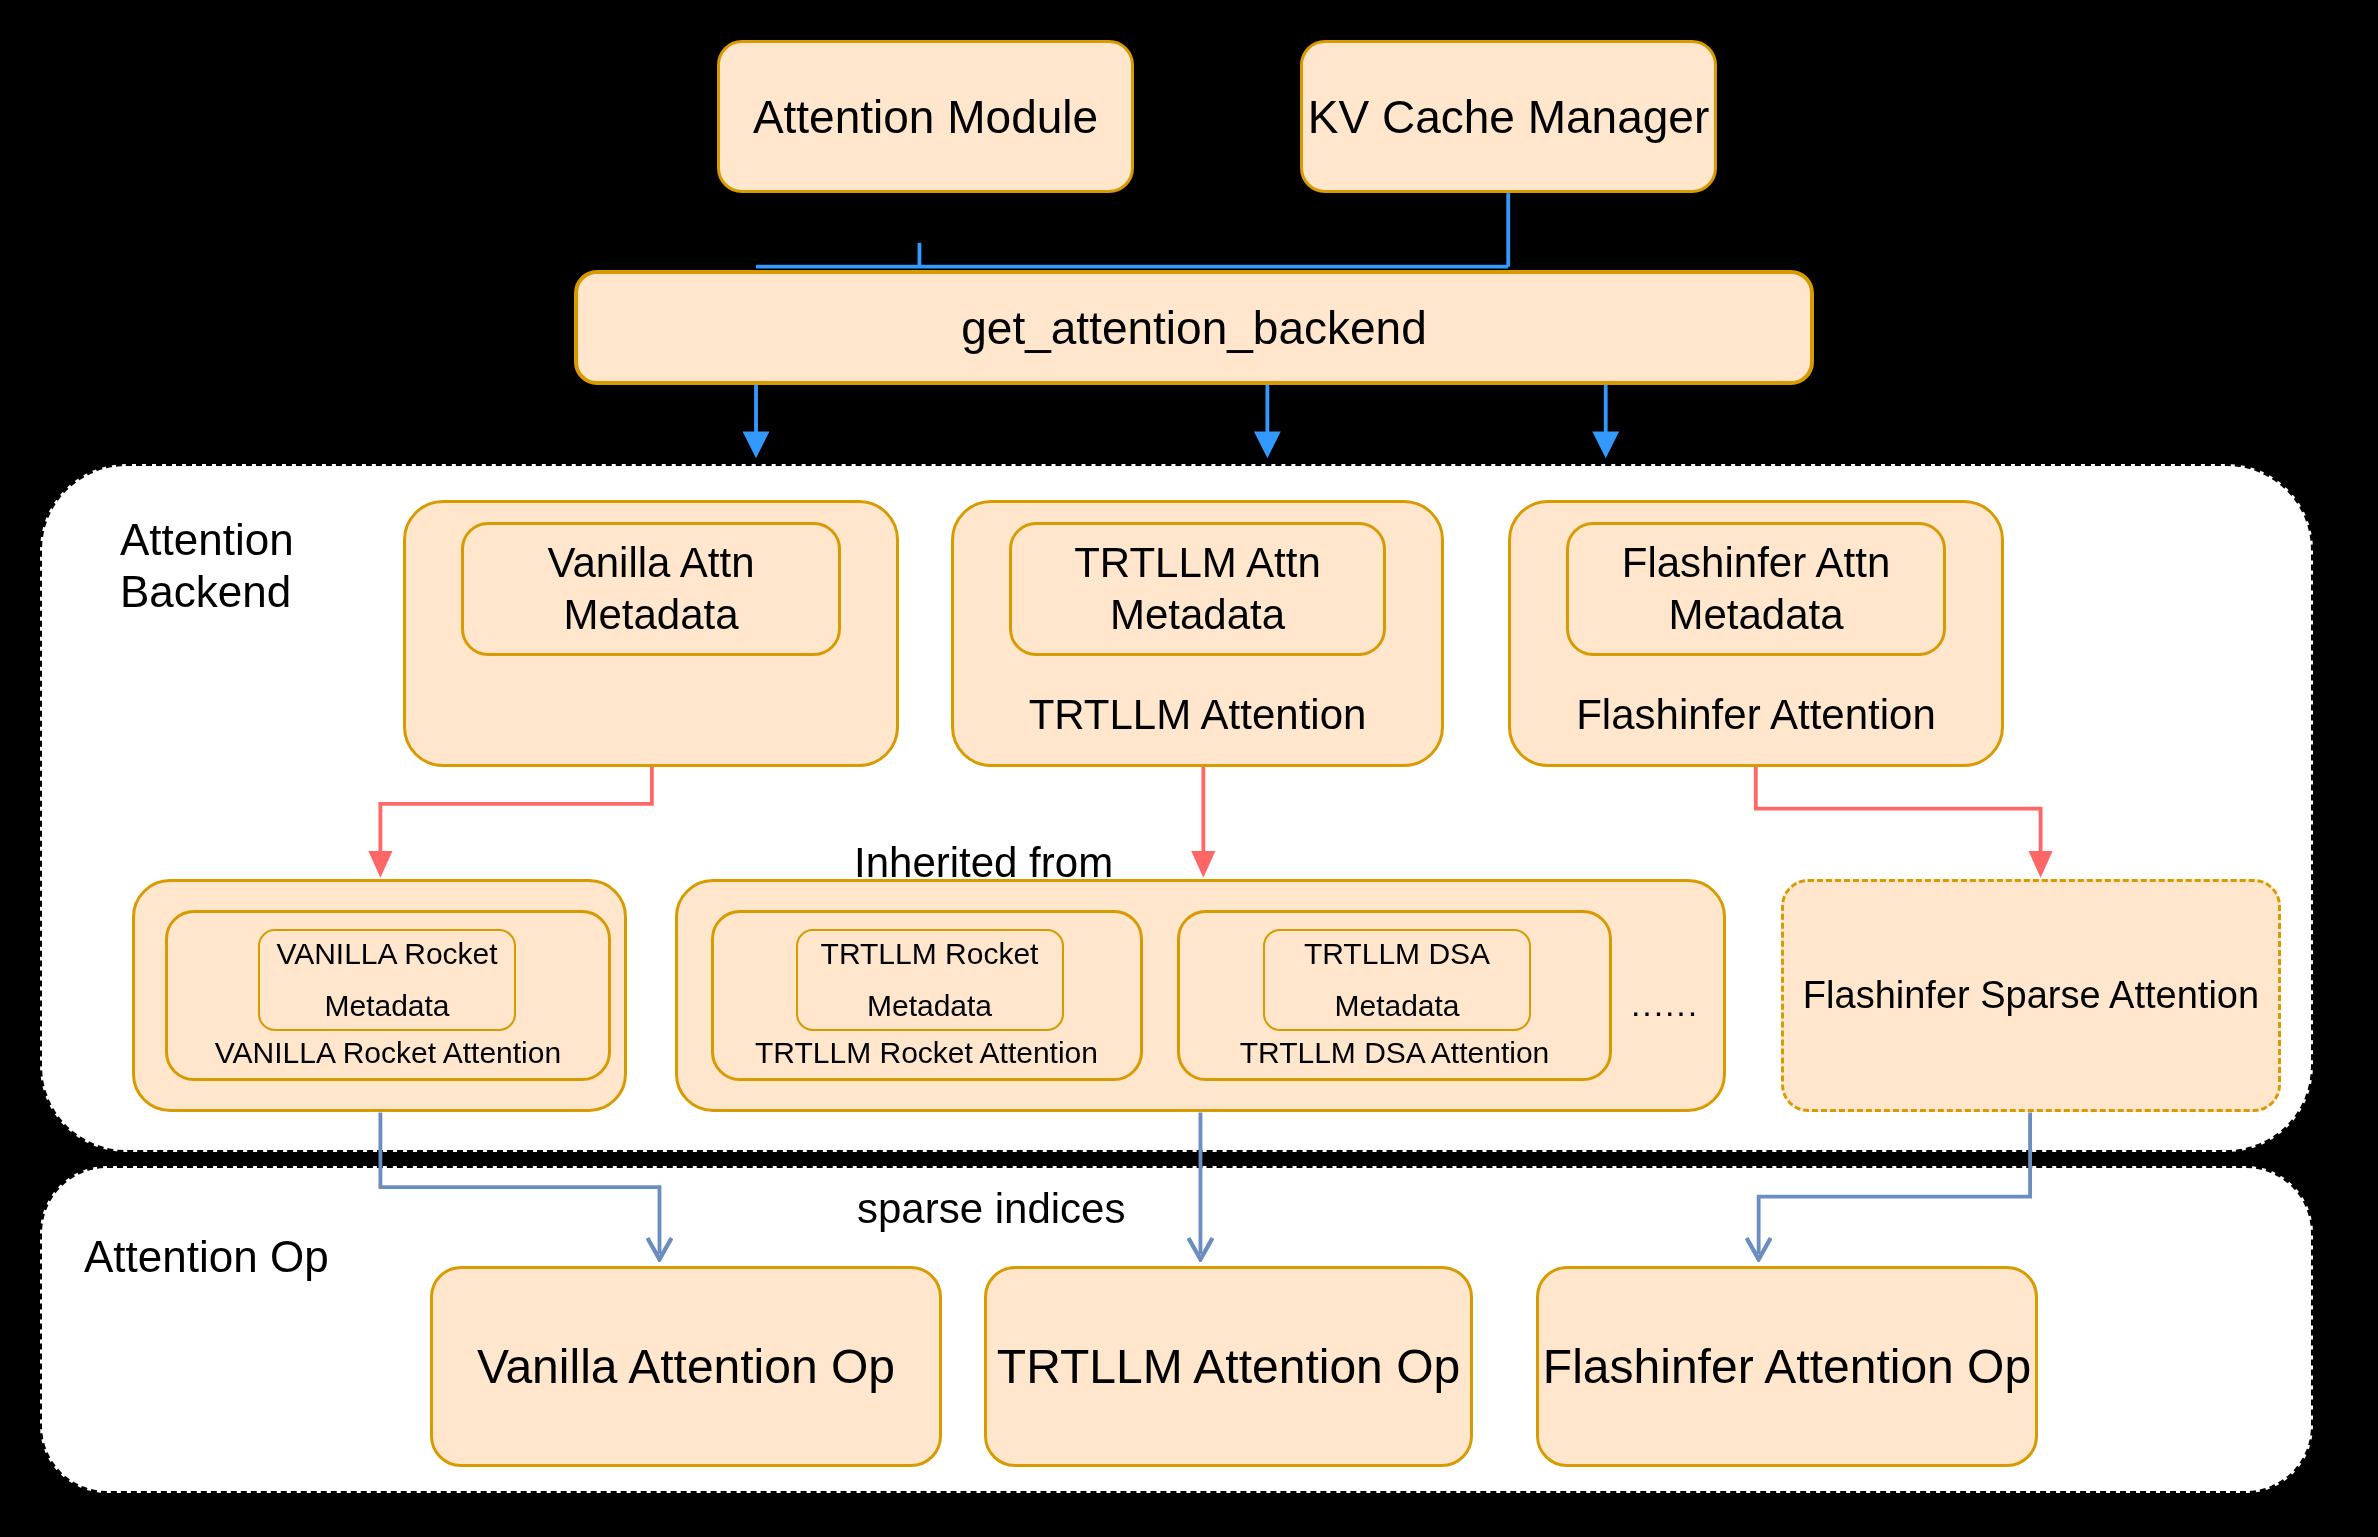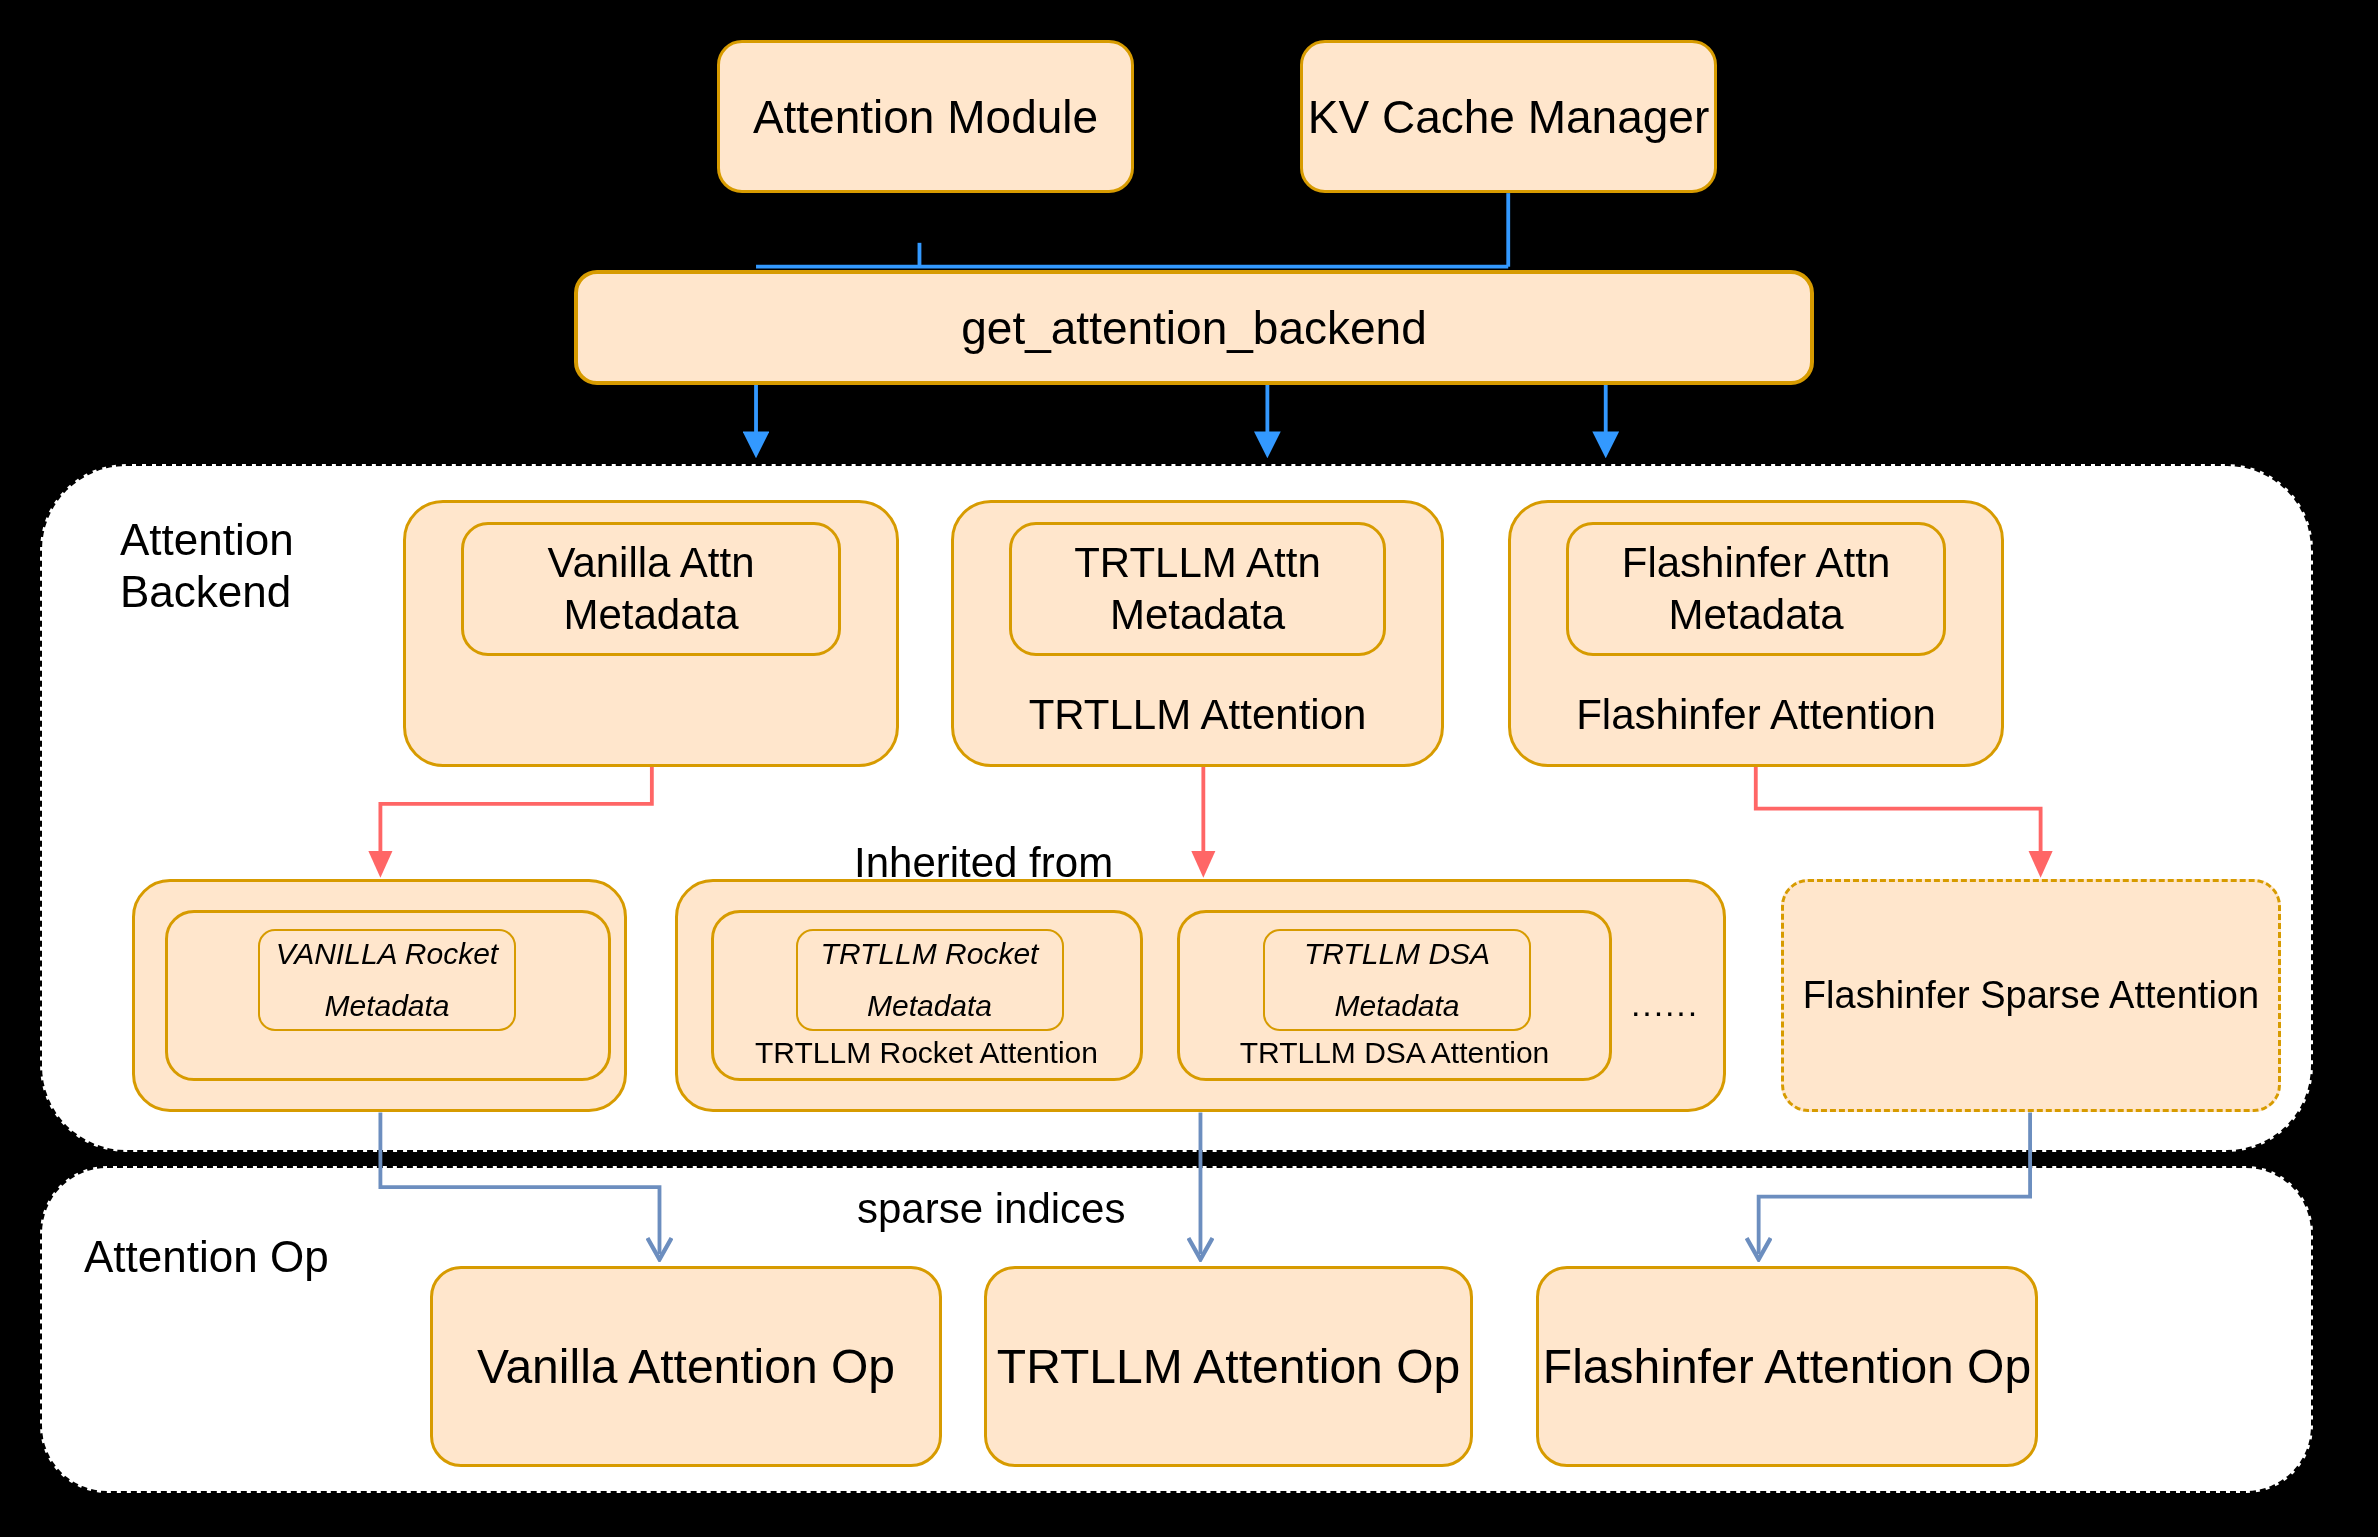--- a/index.html
+++ b/index.html
@@ -52,21 +52,21 @@
   .derived-mid{
     position:absolute;top:28px;height:171px;background:#FFE6CC;border:3.3px solid #D79B00;
     border-radius:29px;box-sizing:border-box;
   }
   #vanilla-rocket-mid{left:30px;width:446px;}
   #trtllm-rocket-mid{left:32.5px;width:432px;}
   #trtllm-dsa-mid{left:499px;width:435px;}
   .derived-meta{
     position:absolute;top:16.3px;height:102px;background:#FFE6CC;border:2.9px solid #D79B00;
     border-radius:17px;box-sizing:border-box;display:flex;align-items:center;justify-content:center;
-    text-align:center;font-size:30px;line-height:52px;padding:0 9.6px;font-style:italic;
+    text-align:center;font-size:30px;line-height:52px;padding:0 9.6px;
   }
   #vanilla-rocket-meta{left:90px;width:258px;}
   #trtllm-rocket-meta{left:82px;width:268px;}
   #trtllm-dsa-meta{left:83px;width:268px;}
   .derived-bottom-label{
     position:absolute;left:0;right:0;bottom:7.6px;text-align:center;font-size:30px;
   }
   #ellipsis-label{
     position:absolute;left:932px;top:103px;width:110px;text-align:center;
     font-size:34px;letter-spacing:1.9px;
@@ -148,20 +148,21 @@
       <span>Flashinfer Attn Metadata</span>
     </div>
     <div class="node-bottom-label">Flashinfer Attention</div>
   </div>
 
   <div class="derived-outer" id="vanilla-rocket-outer">
     <div class="derived-mid" id="vanilla-rocket-mid">
       <div class="derived-meta" id="vanilla-rocket-meta">
         <span>VANILLA Rocket Metadata</span>
       </div>
+      <div class="derived-bottom-label">VANILLA Rocket Attention</div>
     </div>
   </div>
 
   <div class="derived-outer" id="trtllm-derived-outer">
     <div class="derived-mid" id="trtllm-rocket-mid">
       <div class="derived-meta" id="trtllm-rocket-meta">
         <span>TRTLLM Rocket Metadata</span>
       </div>
       <div class="derived-bottom-label">TRTLLM Rocket Attention</div>
     </div>

